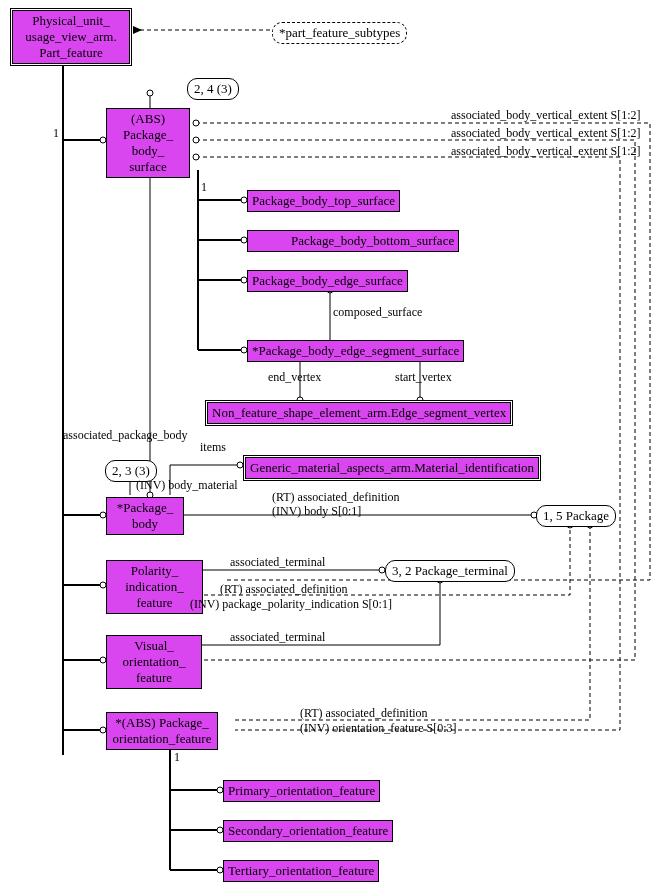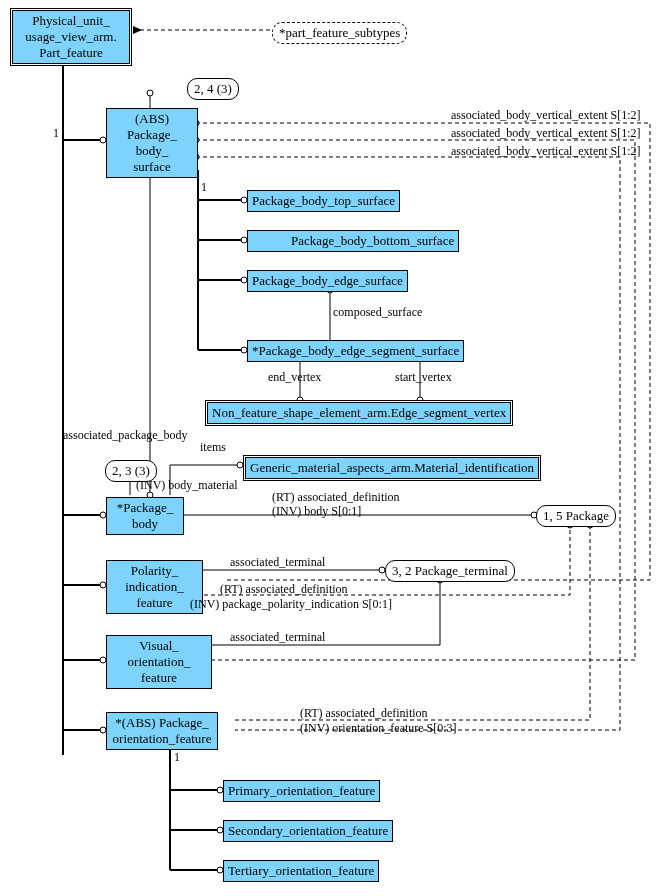--- a/index.html
+++ b/index.html
@@ -8,21 +8,21 @@
     background: #fff;
     margin: 0;
     padding: 0;
     width: 665px;
     height: 896px;
     position: relative;
   }
   .box {
     position: absolute;
     border: 1px solid #000;
-    background: #7dd3fc;
+    background: #d946ef;
     text-align: center;
     padding: 2px 4px;
     box-sizing: border-box;
   }
   .dbl {
     border: 1px solid #000;
     box-shadow: inset 0 0 0 1px #fff, inset 0 0 0 2px #000;
     padding: 4px 6px;
   }
   .rounded {
@@ -132,21 +132,21 @@
 </svg>
 
 <div class="box dbl" style="left:10px;top:8px;width:122px;"><span style="white-space:pre-line;">Physical_unit_
 usage_view_arm.
 Part_feature</span></div>
 
 <div class="rounded" style="left:272px;top:22px;border-style:dashed;"><span>*part_feature_subtypes</span></div>
 
 <div class="rounded" style="left:187px;top:78px;"><span>2, 4 (3)</span></div>
 
-<div class="box" style="left:106px;top:108px;width:92px;"><span style="white-space:pre-line;">(ABS)
+<div class="box" style="left:106px;top:108px;width:84px;"><span style="white-space:pre-line;">(ABS)
 Package_
 body_
 surface</span></div>
 
 <div class="box" style="left:247px;top:190px;"><span>Package_body_top_surface</span></div>
 <div class="box" style="left:247px;top:230px;padding-left:43px;"><span>Package_body_bottom_surface</span></div>
 <div class="box" style="left:247px;top:270px;"><span>Package_body_edge_surface</span></div>
 <div class="box" style="left:247px;top:340px;"><span>*Package_body_edge_segment_surface</span></div>
 
 <div class="box dbl" style="left:205px;top:400px;"><span>Non_feature_shape_element_arm.Edge_segment_vertex</span></div>
@@ -158,21 +158,21 @@
 <div class="box" style="left:106px;top:497px;width:78px;"><span style="white-space:pre-line;">*Package_
 body</span></div>
 
 <div class="rounded" style="left:536px;top:505px;font-family:Liberation Serif, serif;"><span>1, 5 Package</span></div>
 
 <div class="box" style="left:106px;top:560px;width:97px;"><span style="white-space:pre-line;">Polarity_
 indication_
 feature</span></div>
 <div class="rounded" style="left:385px;top:560px;"><span>3, 2 Package_terminal</span></div>
 
-<div class="box" style="left:106px;top:635px;width:106px;"><span style="white-space:pre-line;">Visual_
+<div class="box" style="left:106px;top:635px;width:96px;"><span style="white-space:pre-line;">Visual_
 orientation_
 feature</span></div>
 
 <div class="box" style="left:106px;top:712px;width:112px;"><span style="white-space:pre-line;">*(ABS) Package_
 orientation_feature</span></div>
 
 <div class="box" style="left:223px;top:780px;"><span>Primary_orientation_feature</span></div>
 <div class="box" style="left:223px;top:820px;"><span>Secondary_orientation_feature</span></div>
 <div class="box" style="left:223px;top:860px;"><span>Tertiary_orientation_feature</span></div>
 

